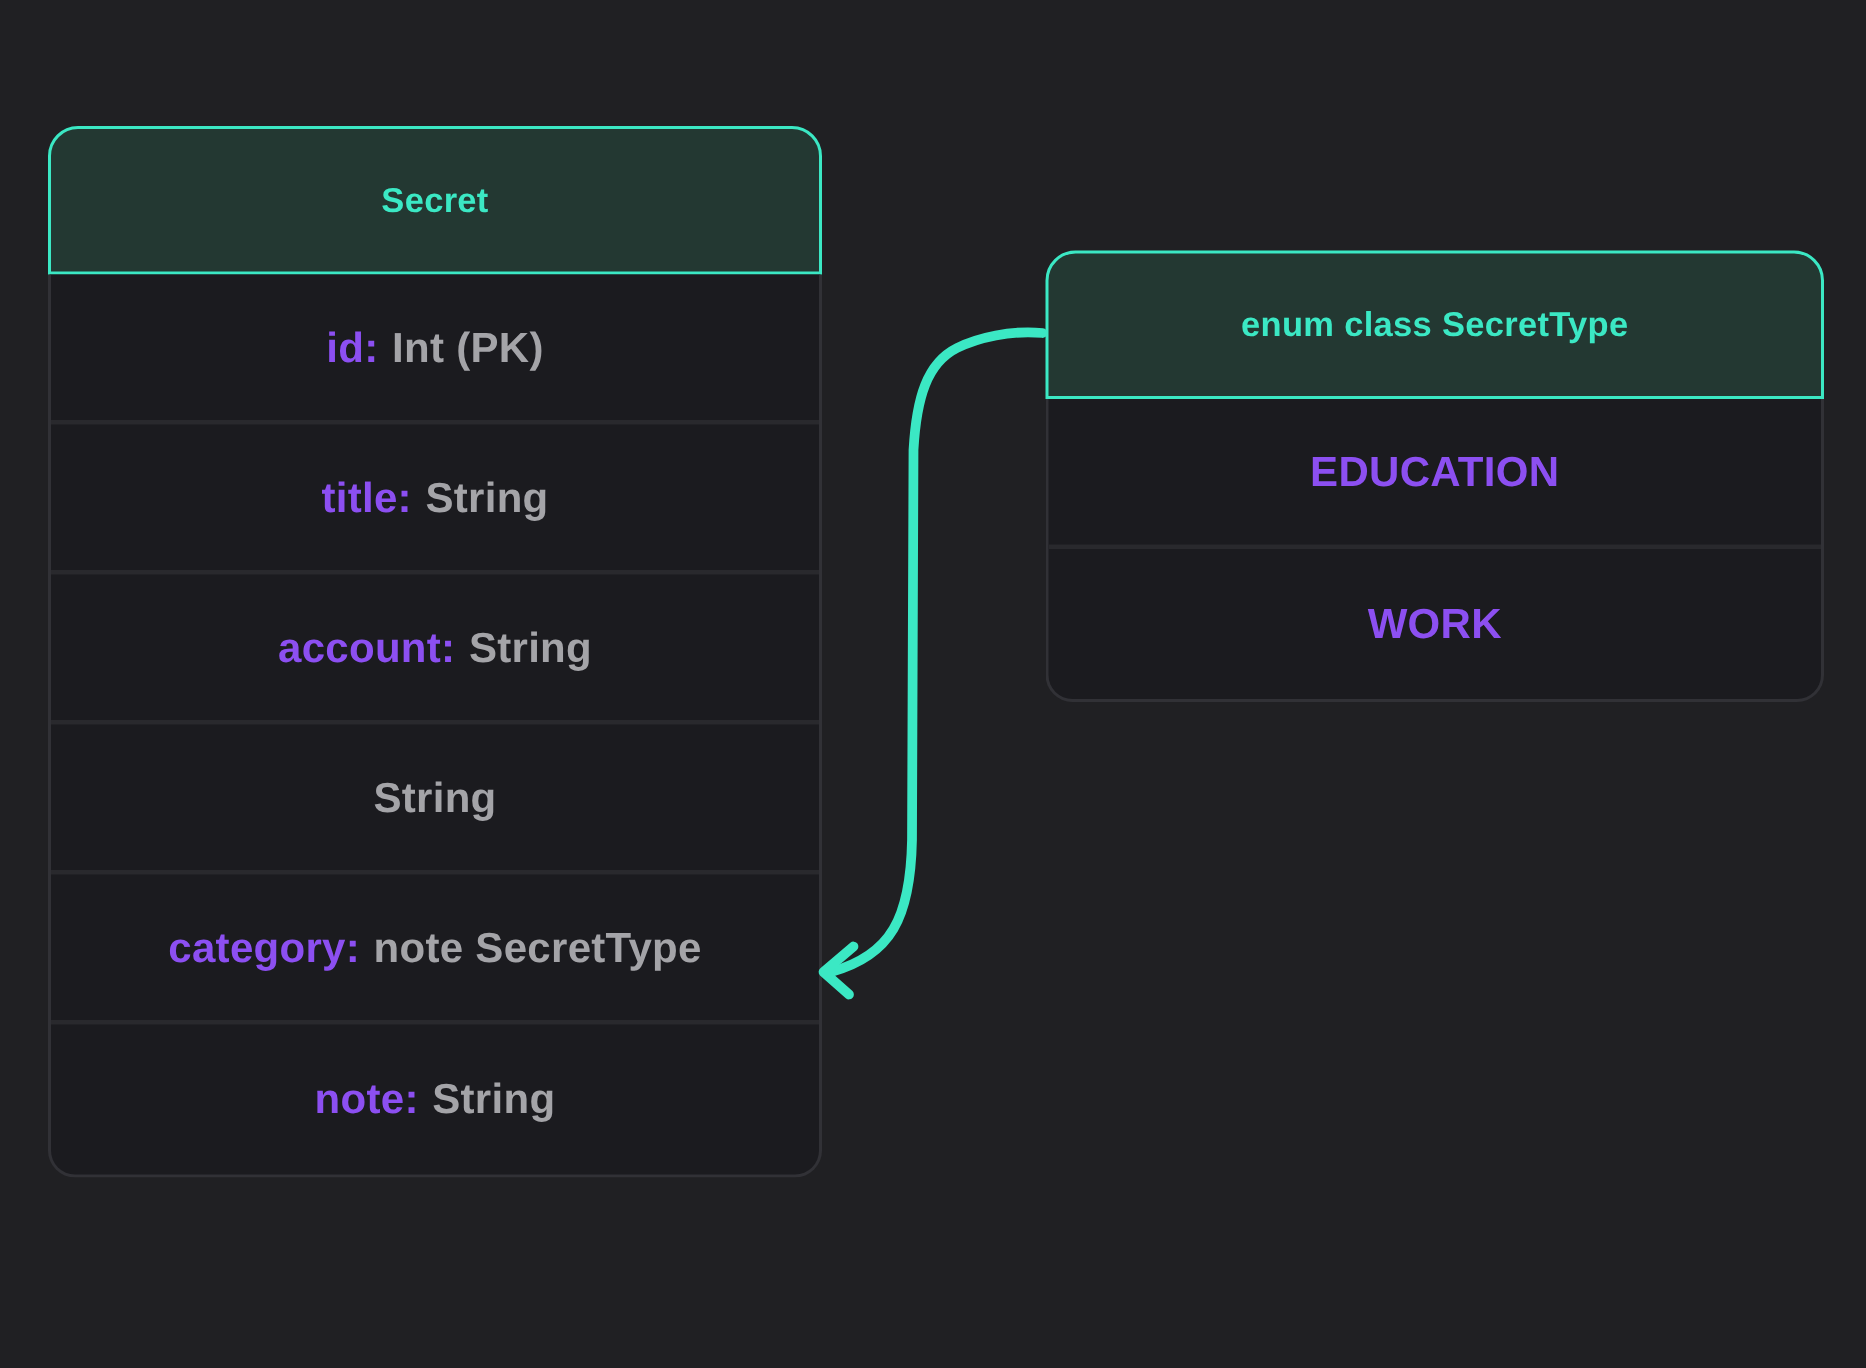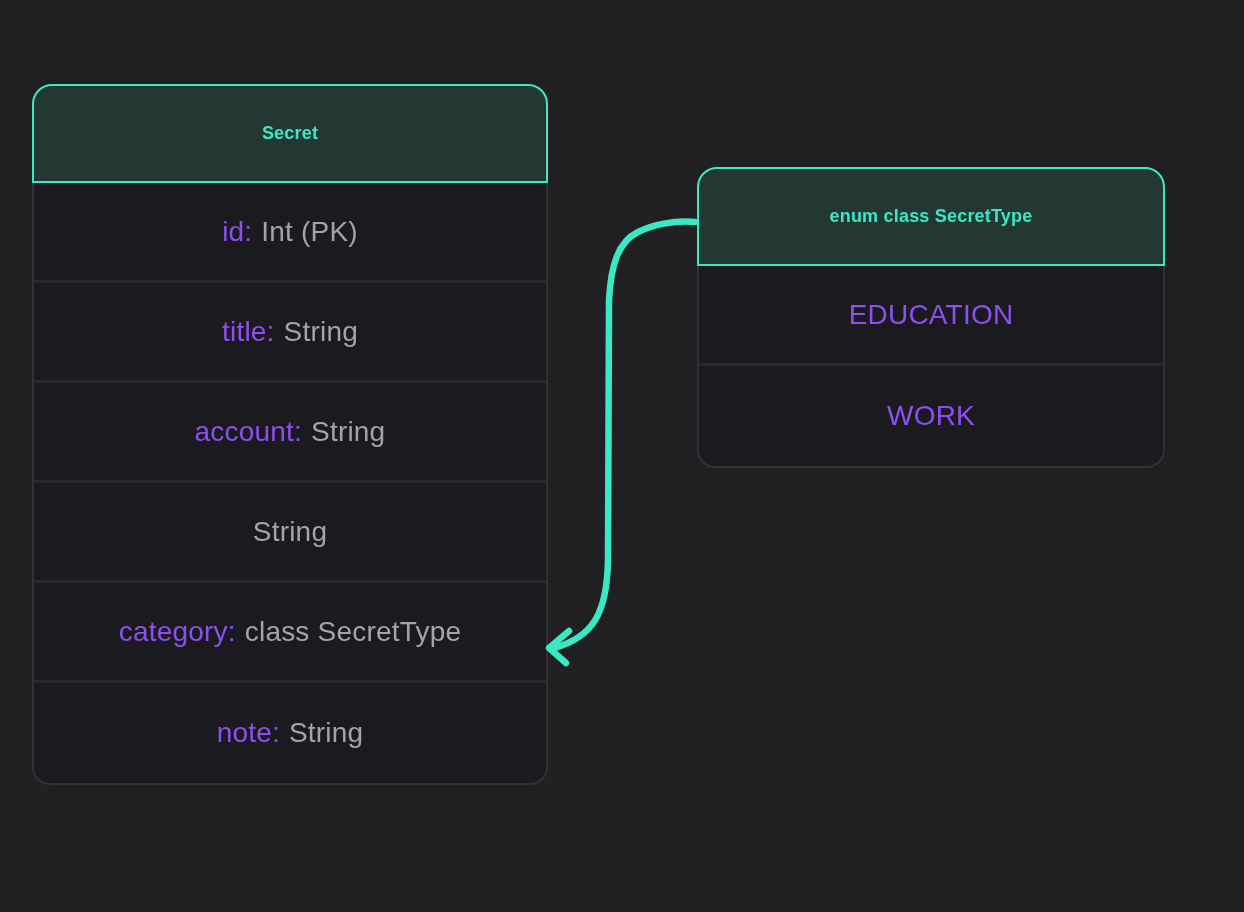--- a/index.html
+++ b/index.html
@@ -6,47 +6,47 @@
   body{
     width:1244px;height:912px;
     background:var(--page-bg,#202023);
     font-family:"Liberation Sans","DejaVu Sans",sans-serif;
     overflow:hidden;
   }
   .stage{position:relative;width:1244px;height:912px;}
 
   .table{position:absolute;}
   .table-secret{left:32px;top:84px;width:516px;}
-  .table-enum{left:697px;top:167px;width:468px;}
+  .table-enum{left:697px;top:167px;width:519px;}
 
   .t-header{
     box-sizing:border-box;
     height:99px;
     border:2px solid var(--teal,#3BE8C4);
     border-radius:20px 20px 0 0;
     background:var(--header-bg,#233832);
     display:flex;align-items:center;justify-content:center;
     color:var(--teal,#3BE8C4);
-    font-size:18px;font-weight:700;
+    font-size:23px;font-weight:700;
     letter-spacing:.2px;
   }
   .t-body{
     box-sizing:border-box;
     border:2px solid var(--table-border,#313136);
     border-top:none;
     border-radius:0 0 18px 18px;
     background:var(--row-bg,#1B1B1F);
     overflow:hidden;
   }
   .row{
     box-sizing:border-box;
     height:100px;
     display:flex;align-items:center;justify-content:center;gap:9px;
     border-bottom:3px solid var(--row-separator,#29292D);
-    font-size:28px;font-weight:400;
+    font-size:28px;font-weight:700;
     letter-spacing:.2px;
   }
   .row:last-child{border-bottom:none;}
   .fname{color:var(--purple,#8C4FF1);}
   .ftype{color:var(--type-gray,#A4A4A8);}
   .enum-value{color:var(--purple,#8C4FF1);}
 
   .arrow-svg{position:absolute;left:0;top:0;pointer-events:none;}
   .arrow-line,.arrow-head{
     fill:none;
@@ -76,21 +76,21 @@
       </div>
       <div class="row">
         <span class="fname">account:</span>
         <span class="ftype">String</span>
       </div>
       <div class="row">
         <span class="ftype">String</span>
       </div>
       <div class="row">
         <span class="fname">category:</span>
-        <span class="ftype">class SecretType</span>
+        <span class="ftype">note SecretType</span>
       </div>
       <div class="row">
         <span class="fname">note:</span>
         <span class="ftype">String</span>
       </div>
     </div>
   </section>
 
   <section class="table table-enum">
     <header class="t-header">

